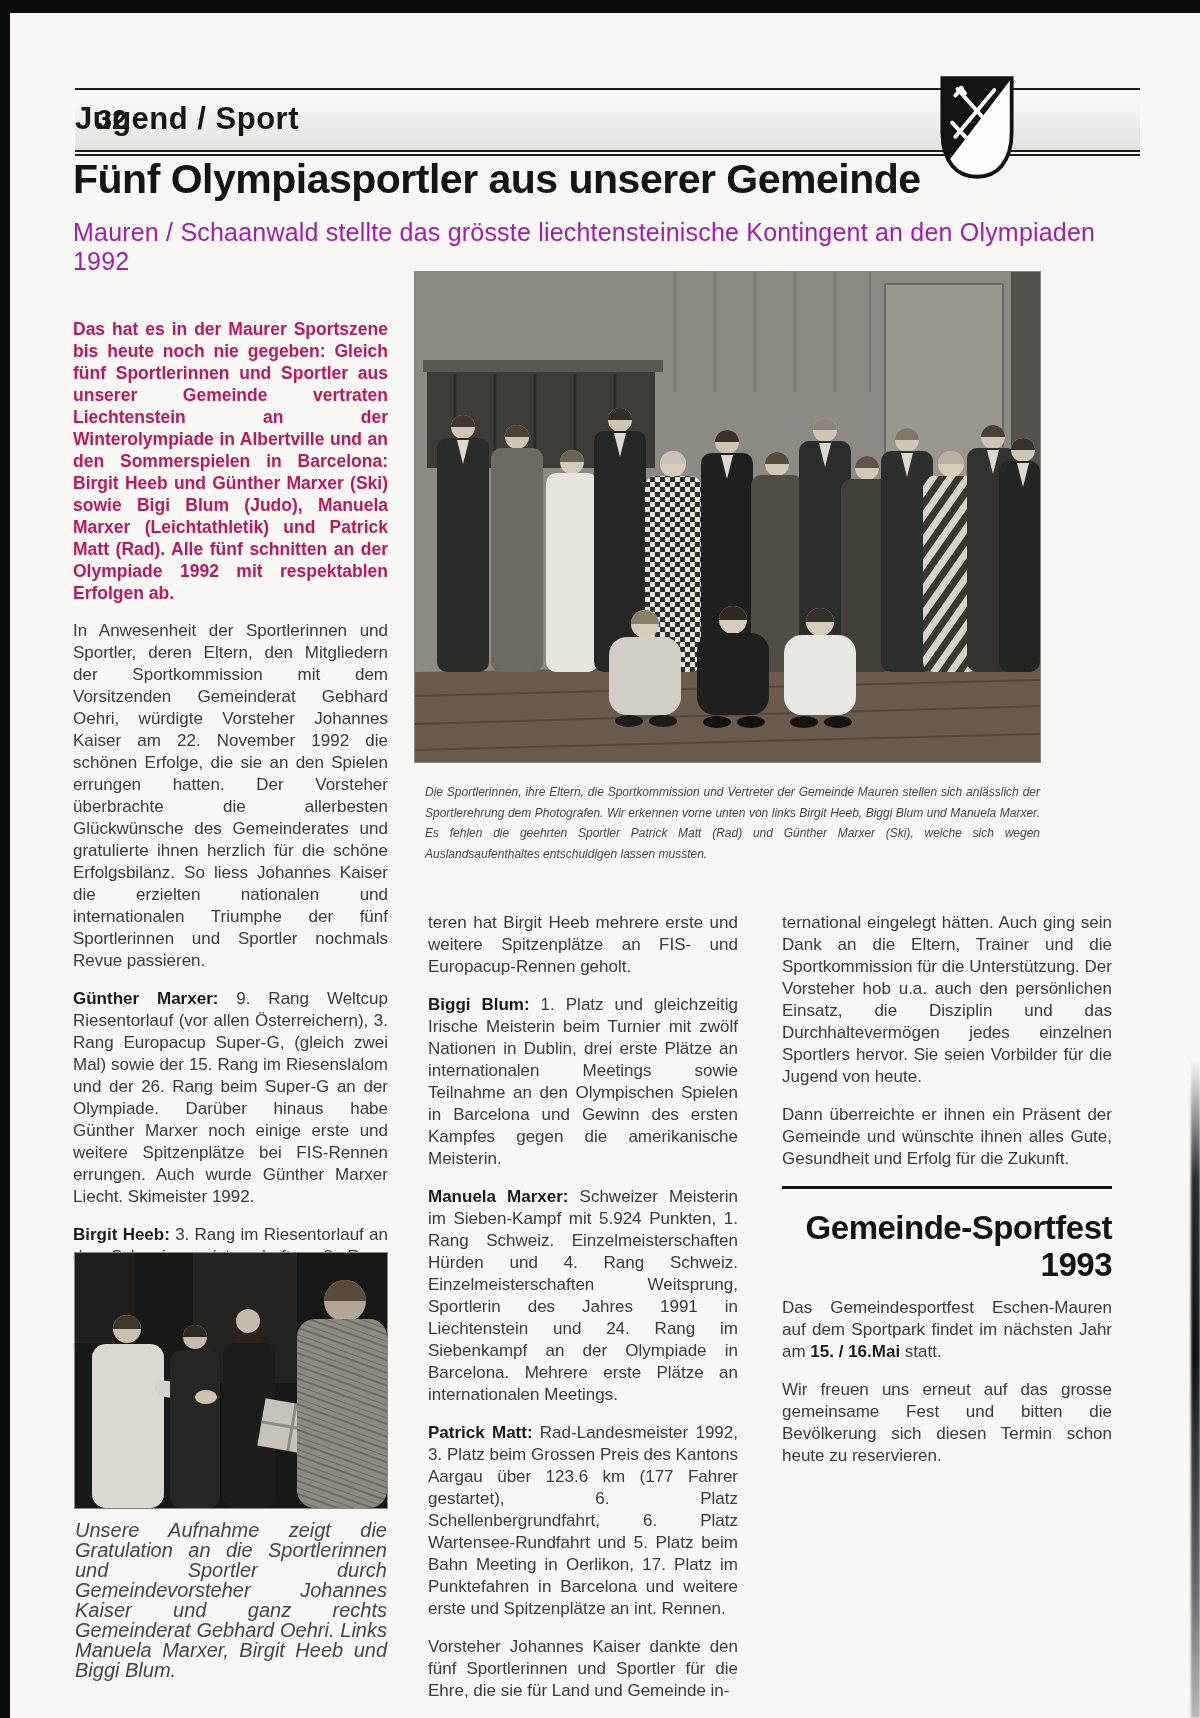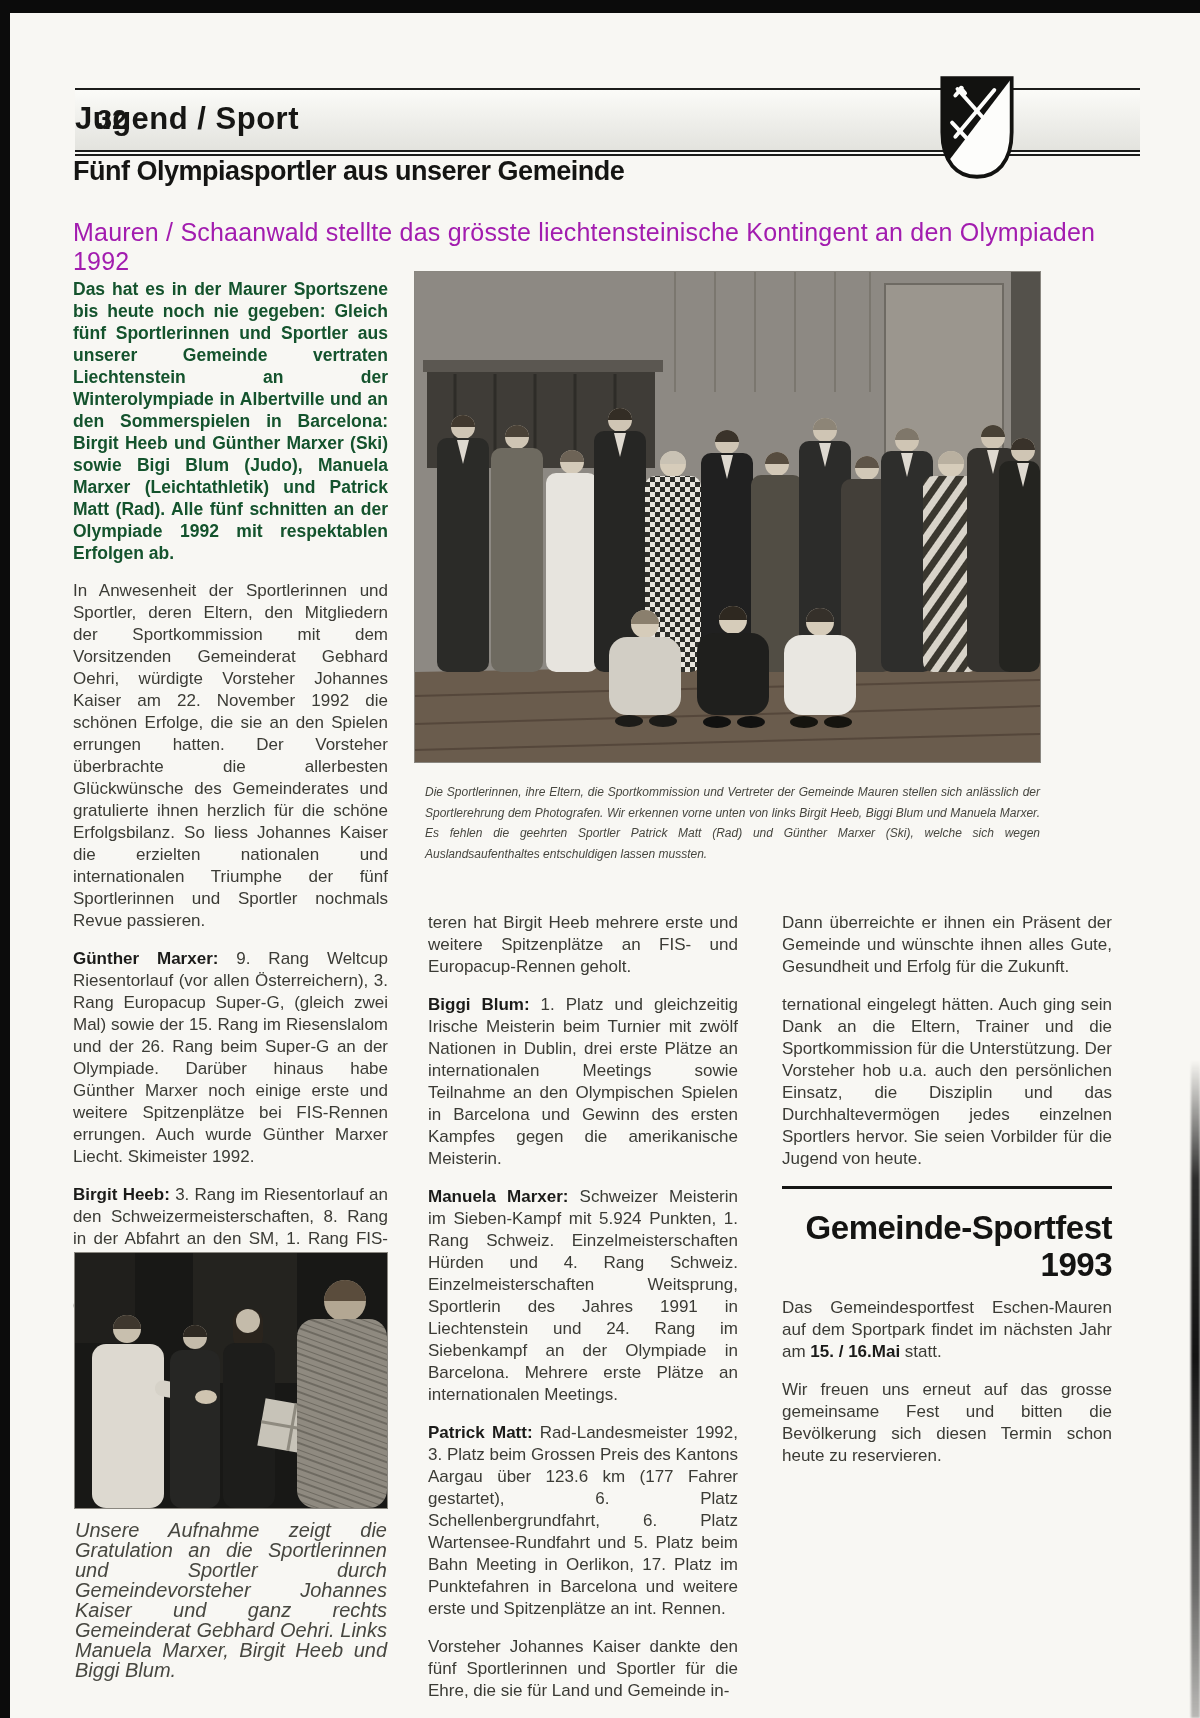--- a/index.html
+++ b/index.html
@@ -28,32 +28,32 @@
     position:absolute;left:22px;top:15px;font-size:27px;font-weight:bold;color:#181816;
   }
   .band .section{
     position:absolute;left:0;top:11px;width:940px;
     font-size:31px;font-weight:bold;color:#161614;letter-spacing:.5px;
   }
   .crest{position:absolute;left:938px;top:70px;width:78px;height:116px;}
   
   .title{
     position:absolute;left:73px;top:156px;width:1000px;
-    font-size:27px;font-weight:bold;color:#151513;letter-spacing:-.5px;
+    font-size:41px;font-weight:bold;color:#151513;letter-spacing:-.5px;
   }
   .subtitle{
     position:absolute;left:73px;top:218px;width:1040px;
     font-size:25px;color:#a21caf;letter-spacing:.2px;
   }
   
   .col{position:absolute;text-align:justify;font-size:17px;line-height:22px;color:#3b3b35;}
   .col p{margin:0 0 16px 0;}
   .col p strong{color:#1b1b19;}
   .col-left{left:73px;top:278px;width:315px;}
-  .col-left .intro{font-weight:bold;color:#14532d;font-size:17.5px;}
+  .col-left .intro{font-weight:bold;color:#be185d;font-size:17.5px;margin-top:40px;}
   .col-mid{left:428px;top:912px;width:310px;}
   .col-right{left:782px;top:912px;width:330px;}
   
   .photo{position:absolute;outline:1px solid #8a8780;background:#777;}
   .photo svg{display:block;width:100%;height:100%;}
   .photo-main{left:415px;top:272px;width:625px;height:490px;}
   .photo-small{left:75px;top:1253px;width:312px;height:255px;}
   .caption{
     position:absolute;font-style:italic;color:#474740;text-align:justify;
   }
@@ -254,22 +254,22 @@
 
 <div class="col col-mid">
   <p><span>teren hat Birgit Heeb mehrere erste und weitere Spitzenplätze an FIS- und Europacup-Rennen geholt.</span></p>
   <p><strong>Biggi Blum:</strong><span> 1. Platz und gleichzeitig Irische Meisterin beim Turnier mit zwölf Nationen in Dublin, drei erste Plätze an internationalen Meetings sowie Teilnahme an den Olympischen Spielen in Barcelona und Gewinn des ersten Kampfes gegen die amerikanische Meisterin.</span></p>
   <p><strong>Manuela Marxer:</strong><span> Schweizer Meisterin im Sieben-Kampf mit 5.924 Punkten, 1. Rang Schweiz. Einzelmeisterschaften Hürden und 4. Rang Schweiz. Einzelmeisterschaften Weitsprung, Sportlerin des Jahres 1991 in Liechtenstein und 24. Rang im Siebenkampf an der Olympiade in Barcelona. Mehrere erste Plätze an internationalen Meetings.</span></p>
   <p><strong>Patrick Matt:</strong><span> Rad-Landesmeister 1992, 3. Platz beim Grossen Preis des Kantons Aargau über 123.6 km (177 Fahrer gestartet), 6. Platz Schellenbergrundfahrt, 6. Platz Wartensee-Rundfahrt und 5. Platz beim Bahn Meeting in Oerlikon, 17. Platz im Punktefahren in Barcelona und weitere erste und Spitzenplätze an int. Rennen.</span></p>
   <p><span>Vorsteher Johannes Kaiser dankte den fünf Sportlerinnen und Sportler für die Ehre, die sie für Land und Gemeinde in-</span></p>
 </div>
 
 <div class="col col-right">
+  <p><span>ternational eingelegt hätten. Auch ging sein Dank an die Eltern, Trainer und die Sportkommission für die Unterstützung. Der Vorsteher hob u.a. auch den persönlichen Einsatz, die Disziplin und das Durchhaltevermögen jedes einzelnen Sportlers hervor. Sie seien Vorbilder für die Jugend von heute.</span></p>
   <p><span>Dann überreichte er ihnen ein Präsent der Gemeinde und wünschte ihnen alles Gute, Gesundheit und Erfolg für die Zukunft.</span></p>
-  <p><span>ternational eingelegt hätten. Auch ging sein Dank an die Eltern, Trainer und die Sportkommission für die Unterstützung. Der Vorsteher hob u.a. auch den persönlichen Einsatz, die Disziplin und das Durchhaltevermögen jedes einzelnen Sportlers hervor. Sie seien Vorbilder für die Jugend von heute.</span></p>
   <hr class="sf-rule">
   <div class="sf-title">
     <div>Gemeinde-Sportfest</div>
     <div>1993</div>
   </div>
   <p><span>Das Gemeindesportfest Eschen-Mauren auf dem Sportpark findet im nächsten Jahr am </span><strong>15. / 16.Mai</strong><span> statt.</span></p>
   <p><span>Wir freuen uns erneut auf das grosse gemeinsame Fest und bitten die Bevölkerung sich diesen Termin schon heute zu reservieren.</span></p>
 </div>
 
 <div class="photo photo-small">

